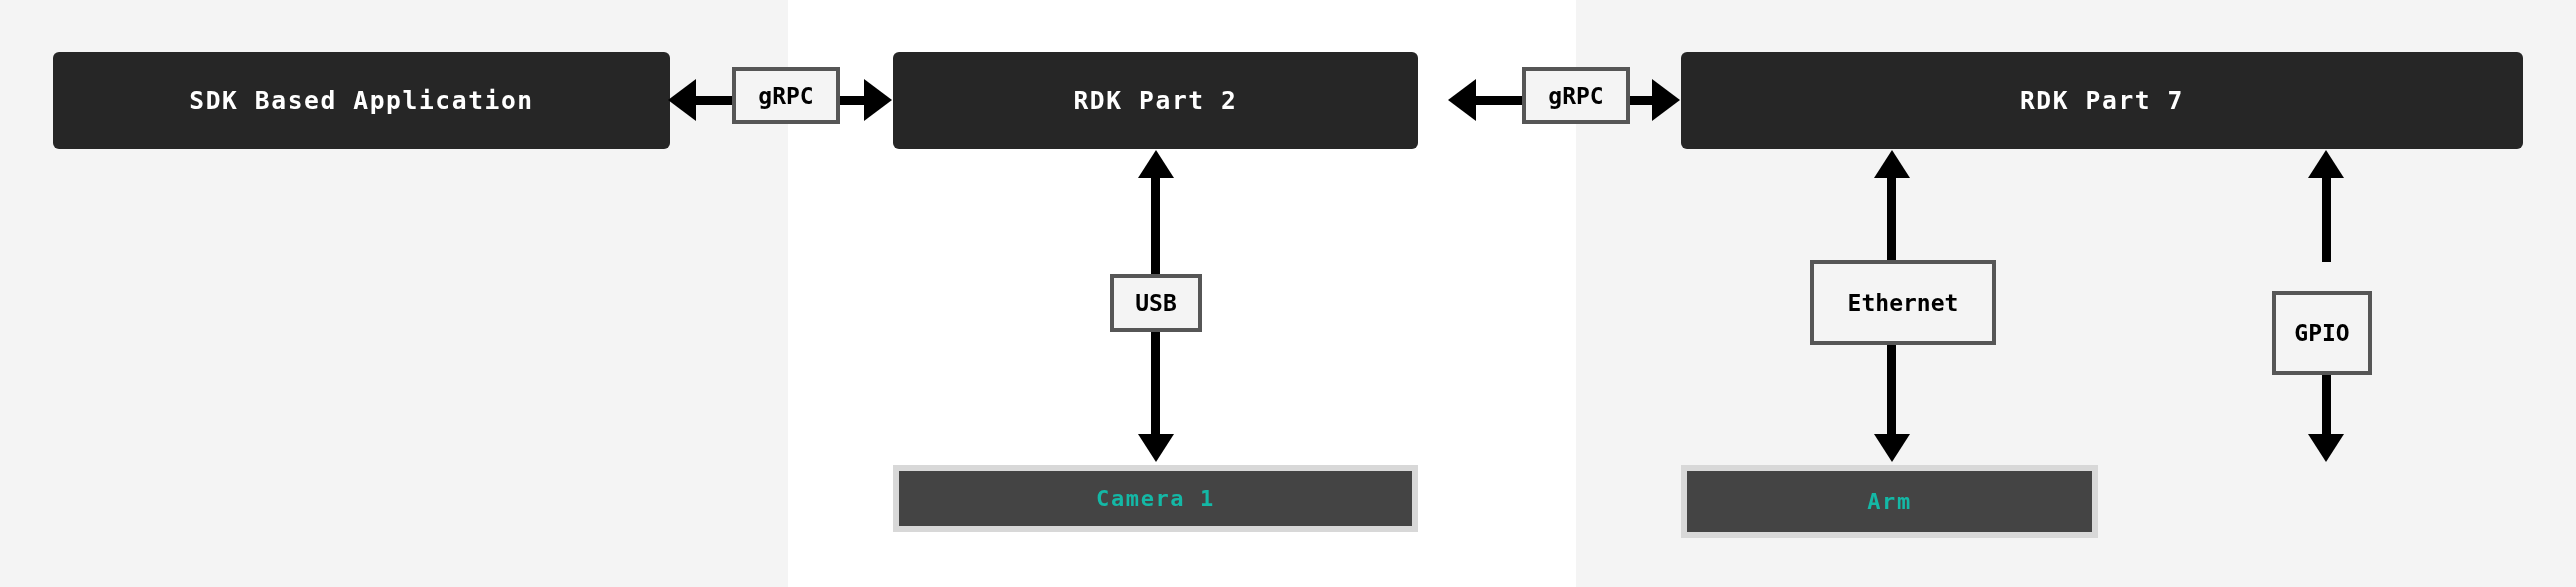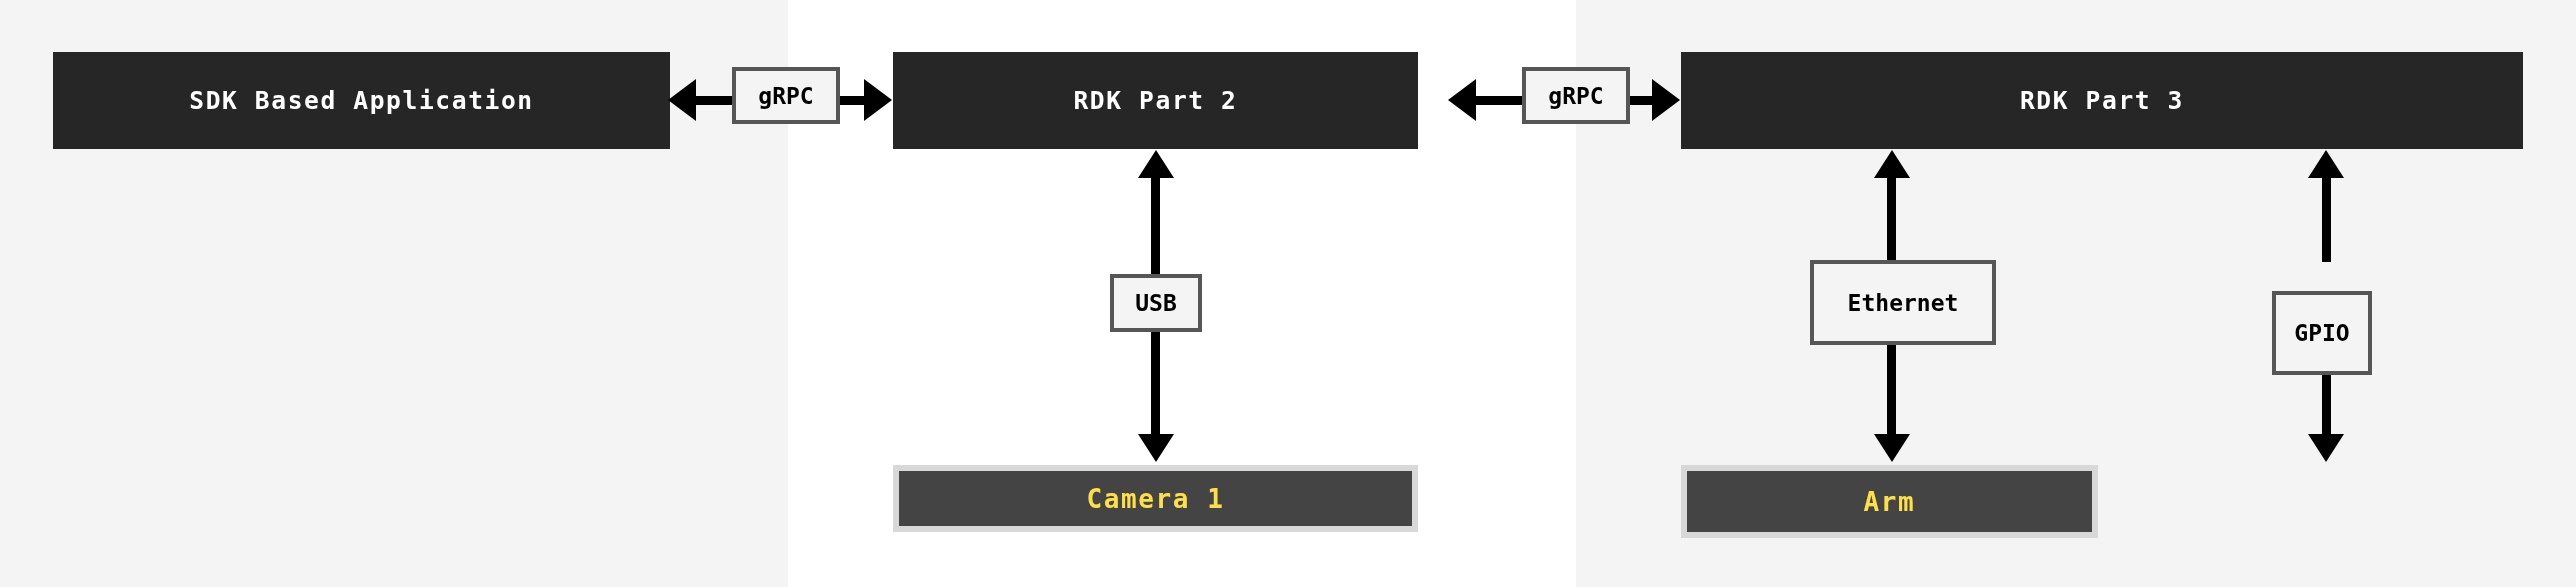--- a/index.html
+++ b/index.html
@@ -22,32 +22,33 @@
   .component{
     position:absolute;
     background:#262626;
     display:flex;align-items:center;justify-content:center;
     color:#ffffff;
     font-family:"DejaVu Sans Mono", monospace;
     font-size:24.6px;
     font-weight:700;
     letter-spacing:1.6px;
     white-space:nowrap;
+    border-radius:6px;
   }
 
   
   .device{
     position:absolute;
     background:#444444;
     border:6.6px solid #d8d8d8;
     box-sizing:border-box;
     display:flex;align-items:center;justify-content:center;
-    color:#fde047;
+    color:#14b8a6;
     font-family:"DejaVu Sans Mono", monospace;
-    font-size:26px;
+    font-size:22px;
     font-weight:700;
     letter-spacing:1.6px;
     white-space:nowrap;
   }
 
   
   .proto{
     position:absolute;
     background:#f4f4f4;
     border:4.1px solid #565656;
@@ -99,21 +100,21 @@
 
   <div class="component" style="left:53px;top:52px;width:617px;height:97px;">
     <span>SDK Based Application</span>
   </div>
 
   <div class="component" style="left:893px;top:52px;width:525px;height:97px;">
     <span>RDK Part 2</span>
   </div>
 
   <div class="component" style="left:1681px;top:52px;width:842px;height:97px;">
-    <span>RDK Part 3</span>
+    <span>RDK Part 7</span>
   </div>
 
   <div class="hline" style="left:696px;top:96px;width:38px;"></div>
 
   <div class="arrow arrow-left" style="left:668px;top:79px;"></div>
 
   <div class="hline" style="left:839px;top:96px;width:26px;"></div>
 
   <div class="arrow arrow-right" style="left:864px;top:79px;"></div>
 

